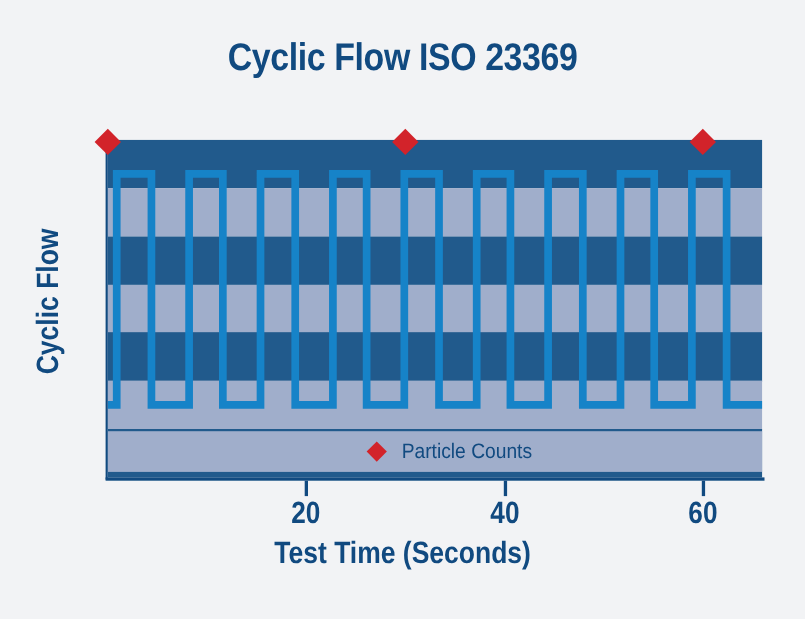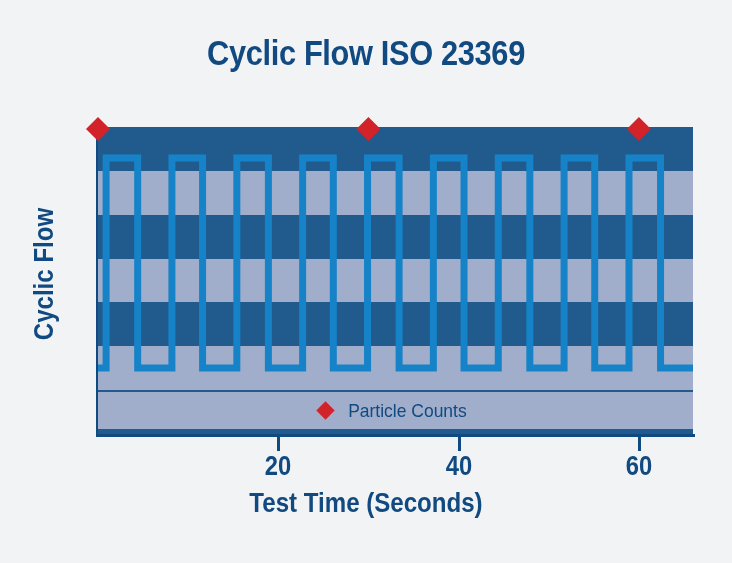--- a/index.html
+++ b/index.html
@@ -76,21 +76,21 @@
   
   .overlay{position:absolute;left:0;top:0;width:732px;height:563px;
            pointer-events:none;}
 
   
   .legend-band{
     position:absolute;left:0;top:265px;width:595px;height:37px;
     background:#a0aecb;
   }
   .legend-inner{
-    position:absolute;left:0;top:265px;width:595px;height:37px;
+    position:absolute;left:17px;top:265px;width:595px;height:37px;
     display:flex;align-items:center;justify-content:center;
     gap:74px;
   }
   .legend-item{display:flex;align-items:center;gap:11px;}
   .legend-text{
     font-size:19px;color:#114a80;font-weight:normal;
     transform:scaleX(0.92);
     font-family:"Liberation Sans", sans-serif;
     white-space:nowrap;
   }

